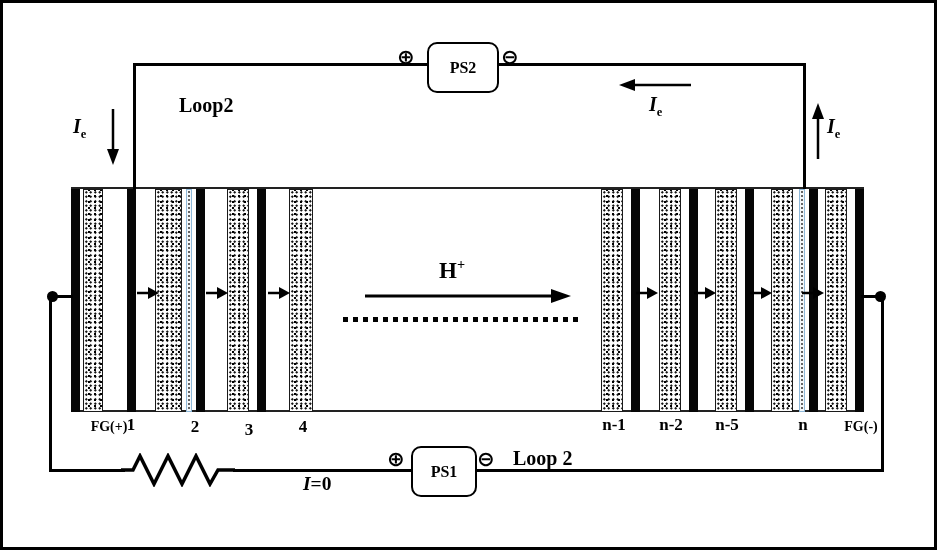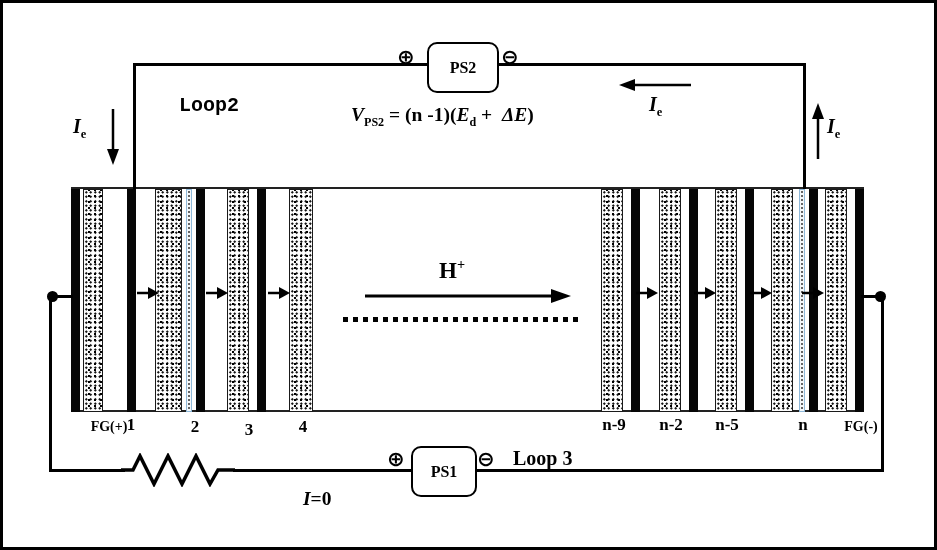--- a/index.html
+++ b/index.html
@@ -52,41 +52,40 @@
   <div class="wire h" style="left:130px;top:60px;width:672px;"></div>
   <div class="wire v" style="left:130px;top:60px;height:126px;"></div>
   <div class="wire v" style="left:800px;top:60px;height:126px;"></div>
 
   <div class="ps-box" style="left:424px;top:39px;width:68px;height:47px;">
     <span>PS2</span>
   </div>
   <span class="sym" style="left:394px;top:44px;">⊕</span>
   <span class="sym" style="left:498px;top:44px;">⊖</span>
 
-  <div class="txt" style="left:176px;top:91px;font-size:20px;font-family:Liberation Mono, monospace;">Loop2</div>
+  <div class="txt" style="left:176px;top:91px;font-size:20px;">Loop2</div>
 
   <span class="txt ie" style="left:70px;top:112px;"><i>I</i><sub>e</sub></span>
   <svg class="arrow-svg" style="left:101px;top:104px;" width="18" height="58">
     <line x1="9" y1="2" x2="9" y2="44" stroke="#000" stroke-width="2.5"></line>
     <polygon points="3,42 9,58 15,42" fill="#000"></polygon>
   </svg>
 
   <svg class="arrow-svg" style="left:616px;top:73px;" width="74" height="18">
     <line x1="72" y1="9" x2="14" y2="9" stroke="#000" stroke-width="2.5"></line>
     <polygon points="16,3 0,9 16,15" fill="#000"></polygon>
   </svg>
   <span class="txt ie" style="left:646px;top:90px;"><i>I</i><sub>e</sub></span>
 
   <svg class="arrow-svg" style="left:806px;top:100px;" width="18" height="58">
     <line x1="9" y1="56" x2="9" y2="14" stroke="#000" stroke-width="2.5"></line>
     <polygon points="3,16 9,0 15,16" fill="#000"></polygon>
   </svg>
   <span class="txt ie" style="left:824px;top:112px;"><i>I</i><sub>e</sub></span>
 
-  <div class="eq" style="left:348px;top:101px;font-size:19.5px;"><i>V</i><sub>PS2</sub><span> = (n -1)(</span><i>E</i><sub>d</sub><span> +  </span><i>ΔE</i><span>)</span></div>
 
 
   <div class="rail" style="left:68px;top:184px;width:793px;"></div>
   <div class="rail" style="left:68px;top:407px;width:793px;"></div>
 
   <div class="bar black-bar" style="left:68px;width:9px;"></div>
   <div class="bar stipple" style="left:80px;width:20px;"></div>
   <div class="bar black-bar" style="left:124px;width:9px;"></div>
   <div class="bar stipple" style="left:152px;width:27px;"></div>
   <div class="bar blue-bar" style="left:183px;width:6px;"></div>
@@ -141,21 +140,21 @@
     <line x1="0" y1="9" x2="188" y2="9" stroke="#000" stroke-width="3"></line>
     <polygon points="186,2 206,9 186,16" fill="#000"></polygon>
   </svg>
   <div class="dotted" style="left:340px;top:314px;width:236px;"></div>
 
   <span class="elabel fg" style="left:74px;top:416px;margin-left:32px;">FG(+)</span>
   <span class="elabel" style="left:128px;top:412px;">1</span>
   <span class="elabel" style="left:192px;top:414px;">2</span>
   <span class="elabel" style="left:246px;top:417px;">3</span>
   <span class="elabel" style="left:300px;top:414px;">4</span>
-  <span class="elabel" style="left:611px;top:412px;">n-9</span>
+  <span class="elabel" style="left:611px;top:412px;">n-1</span>
   <span class="elabel" style="left:668px;top:412px;">n-2</span>
   <span class="elabel" style="left:724px;top:412px;">n-5</span>
   <span class="elabel" style="left:800px;top:412px;">n</span>
   <span class="elabel fg" style="left:858px;top:416px;">FG(-)</span>
 
   <div class="dot" style="left:44px;top:288px;"></div>
   <div class="dot" style="left:872px;top:288px;"></div>
   <div class="wire h" style="left:46px;top:292px;width:24px;"></div>
   <div class="wire v" style="left:46px;top:292px;height:177px;"></div>
   <div class="wire h" style="left:46px;top:466px;width:76px;"></div>
@@ -166,18 +165,18 @@
   <div class="wire h" style="left:468px;top:466px;width:412px;"></div>
   <div class="wire v" style="left:878px;top:292px;height:177px;"></div>
   <div class="wire h" style="left:858px;top:292px;width:24px;"></div>
 
   <div class="ps-box" style="left:408px;top:443px;width:62px;height:47px;">
     <span>PS1</span>
   </div>
   <span class="sym" style="left:384px;top:446px;">⊕</span>
   <span class="sym" style="left:474px;top:446px;">⊖</span>
 
-  <div class="txt" style="left:510px;top:444px;font-size:20px;">Loop 3</div>
+  <div class="txt" style="left:510px;top:444px;font-size:20px;">Loop 2</div>
 
-  <div class="eq" style="left:300px;top:470px;font-size:19.5px;margin-top:15px;"><i>I</i><span>=0</span></div>
+  <div class="eq" style="left:300px;top:470px;font-size:19.5px;"><i>I</i><span>=0</span></div>
 
 
 </div>
 
 </body></html>

